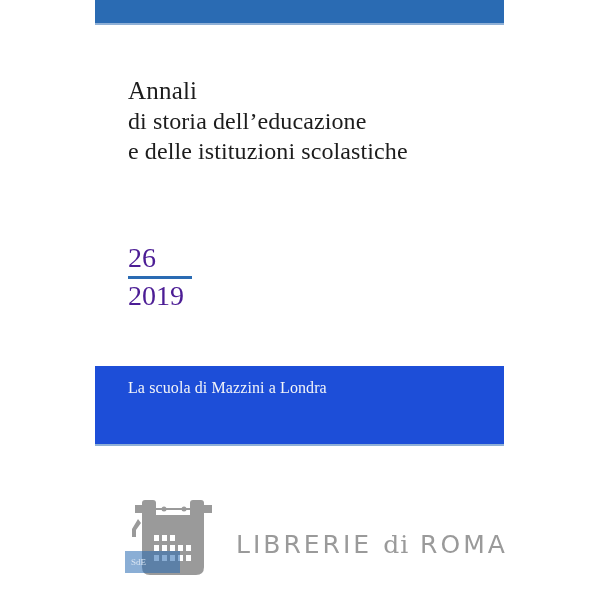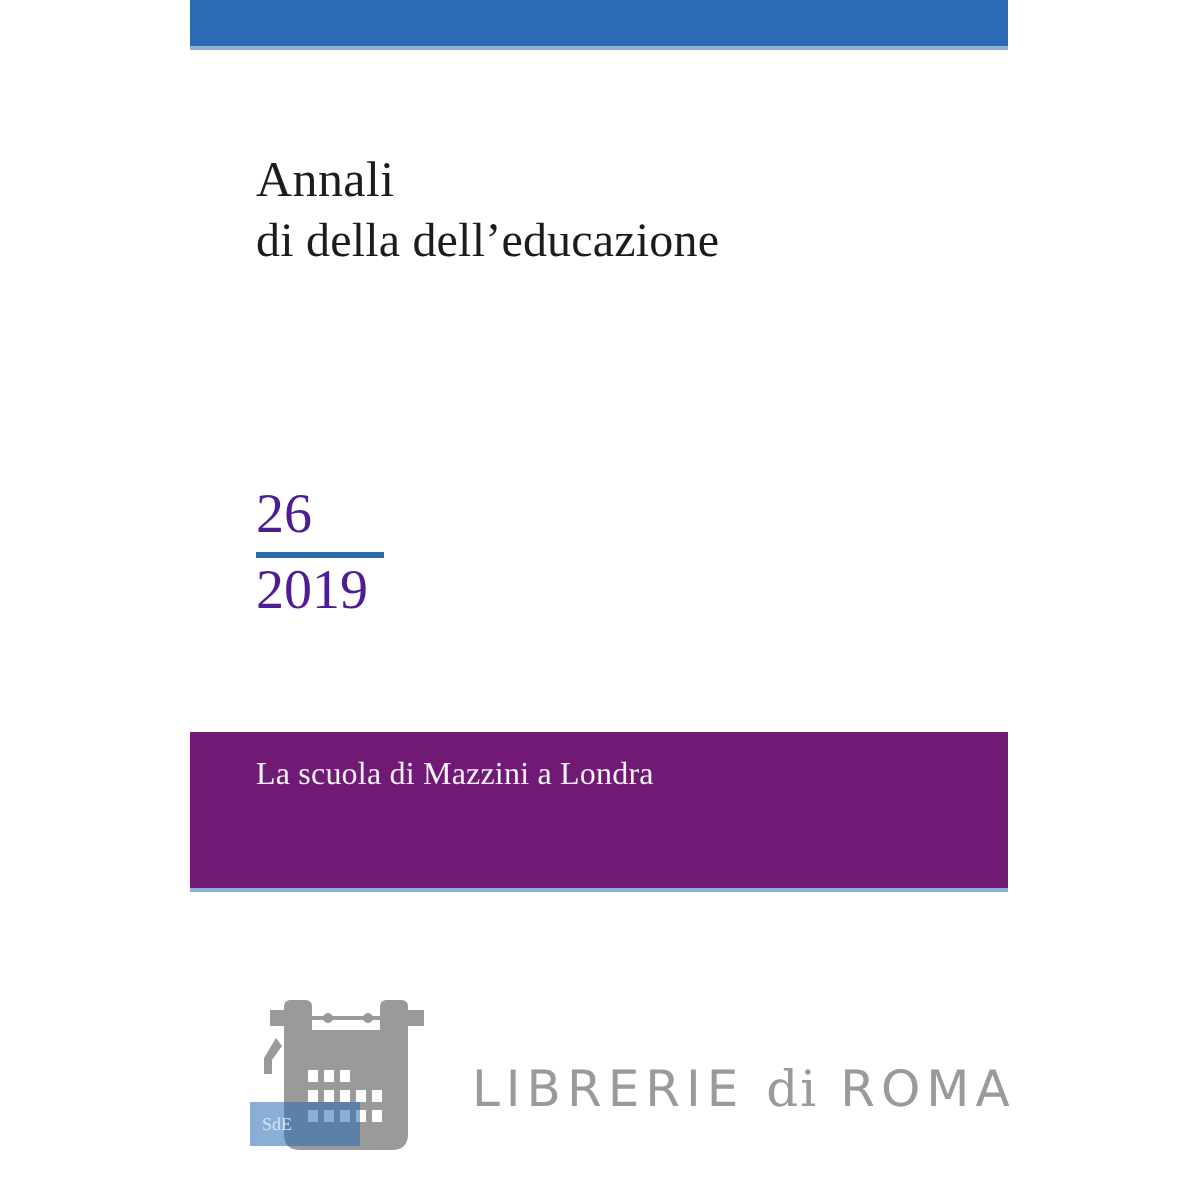--- a/index.html
+++ b/index.html
@@ -14,21 +14,21 @@
   }
   .title-block { position: absolute; left: 128px; top: 76px; color: #1c1c1c; }
   .title-main { font-size: 25px; line-height: 30px; letter-spacing: 0.2px; }
   .title-sub { font-size: 24px; line-height: 30px; letter-spacing: 0.1px; }
   .issue { position: absolute; left: 128px; top: 243px; color: #4c1d95; }
   .issue-num { font-size: 28px; line-height: 30px; }
   .issue-rule { width: 64px; height: 3px; background: #2a6bb3; margin: 3px 0 2px 0; }
   .issue-year { font-size: 28px; line-height: 30px; }
   .band-mid {
     position: absolute; left: 95px; top: 366px; width: 409px; height: 78px;
-    background: #701a75; border-bottom: 2px solid #8fb0d6;
+    background: #1d4ed8; border-bottom: 2px solid #8fb0d6;
   }
   .band-mid .line { position: absolute; left: 33px; color: #f2f4f8; font-size: 16px; letter-spacing: 0.1px; }
   .band-mid .l1 { top: 13px; }
   .band-mid .l2 { top: 39px; }
   .logo { position: absolute; left: 120px; top: 495px; width: 100px; height: 90px; }
   .brand {
     position: absolute; left: 236px; top: 530px; color: #9a9a9a;
     font-family: "DejaVu Sans", "Liberation Sans", sans-serif; font-size: 25px; letter-spacing: 3px;
   }
   .brand .di { font-family: "DejaVu Serif", "Liberation Serif", serif; letter-spacing: 1px; }
@@ -38,21 +38,22 @@
   }
 </style>
 </head>
 <body>
 
 <div class="cover"></div>
 <div class="band-top"></div>
 
 <div class="title-block">
   <div class="title-main">Annali</div>
-  <div class="title-sub">di della dell’educazione</div>
+  <div class="title-sub">di storia dell’educazione</div>
+  <div class="title-sub">e delle istituzioni scolastiche</div>
 </div>
 
 <div class="issue">
   <div class="issue-num">26</div>
   <div class="issue-rule"></div>
   <div class="issue-year">2019</div>
 </div>
 
 <div class="band-mid">
   <div class="line l1">La scuola di Mazzini a Londra</div>

